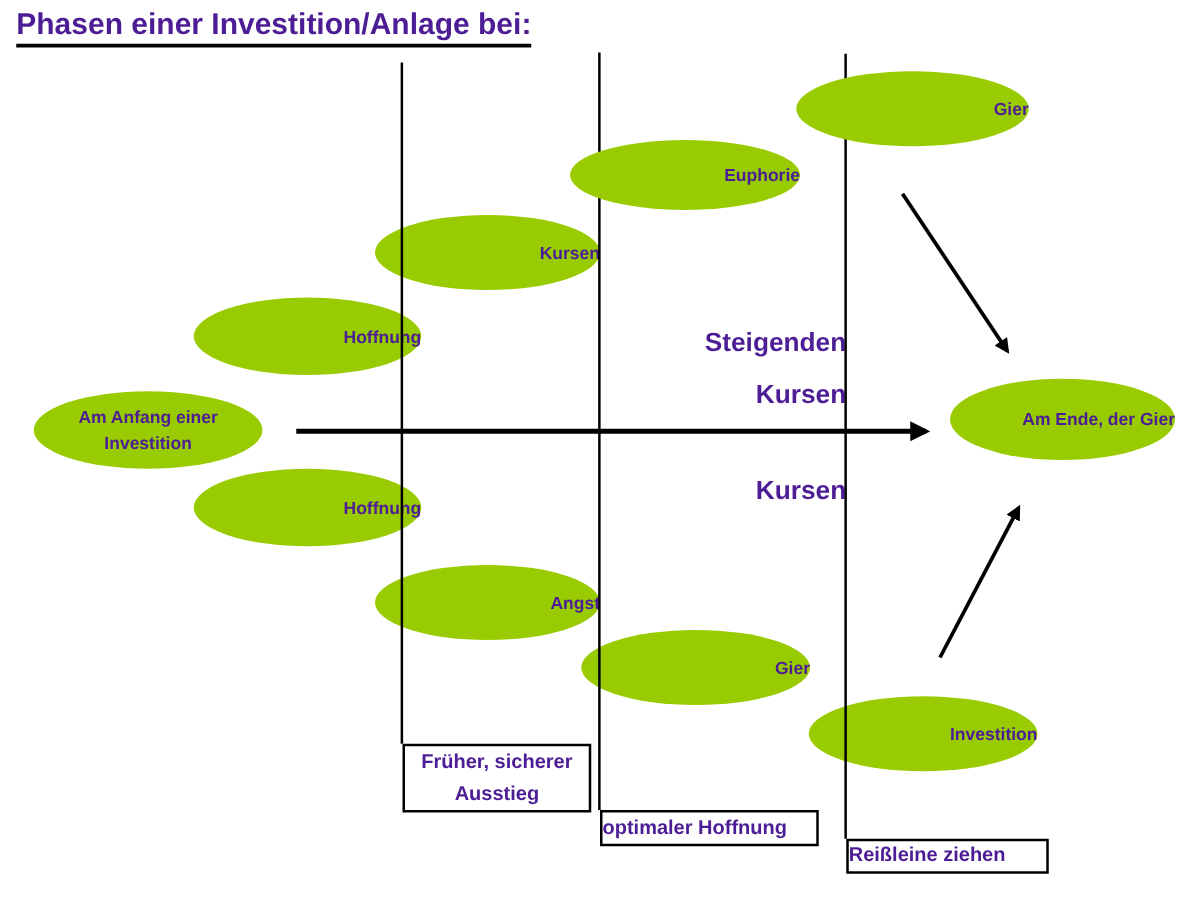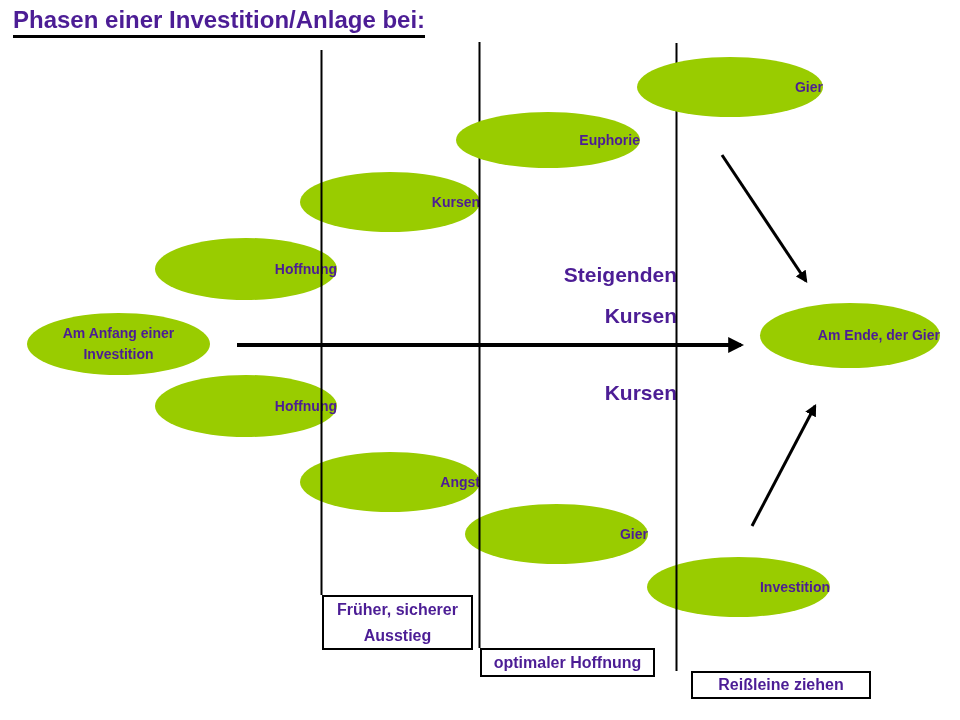--- a/index.html
+++ b/index.html
@@ -18,21 +18,21 @@
     display:flex;align-items:center;justify-content:flex-end;text-align:center;
     font-size:14px;font-weight:bold;line-height:21px;z-index:2;
   }
   .ellipse.above{z-index:4;}
   .center-label{
     position:absolute;z-index:2;font-size:21px;font-weight:bold;
     text-align:right;line-height:41px;
   }
   .exit-box{
     position:absolute;z-index:4;background:#fff;border:2px solid var(--line,#000);
-    display:flex;align-items:center;justify-content:center;text-align:center;
+    display:flex;align-items:center;text-align:center;
     font-size:16px;font-weight:bold;line-height:26px;box-sizing:border-box;
   }
 </style>
 </head>
 <body>
 
 <div id="slide" style="background: rgb(255, 255, 255);">
 
   <div id="page-title">Phasen einer Investition/Anlage bei:</div>
 
@@ -89,17 +89,17 @@
   <div class="center-label" style="left:480px;top:372px;width:197px;">
     <div>Kursen</div>
   </div>
 
   <div class="exit-box" style="left:322px;top:595px;width:151px;height:55px;">
     <span>Früher, sicherer Ausstieg</span>
   </div>
   <div class="exit-box" style="left:480px;top:648px;width:175px;height:29px;">
     <span>optimaler Hoffnung</span>
   </div>
-  <div class="exit-box" style="left:677px;top:671px;width:180px;height:28px;margin-left:14px;">
+  <div class="exit-box" style="left:677px;top:671px;width:162px;height:28px;">
     <span>Reißleine ziehen</span>
   </div>
 
 </div>
 
 </body></html>

